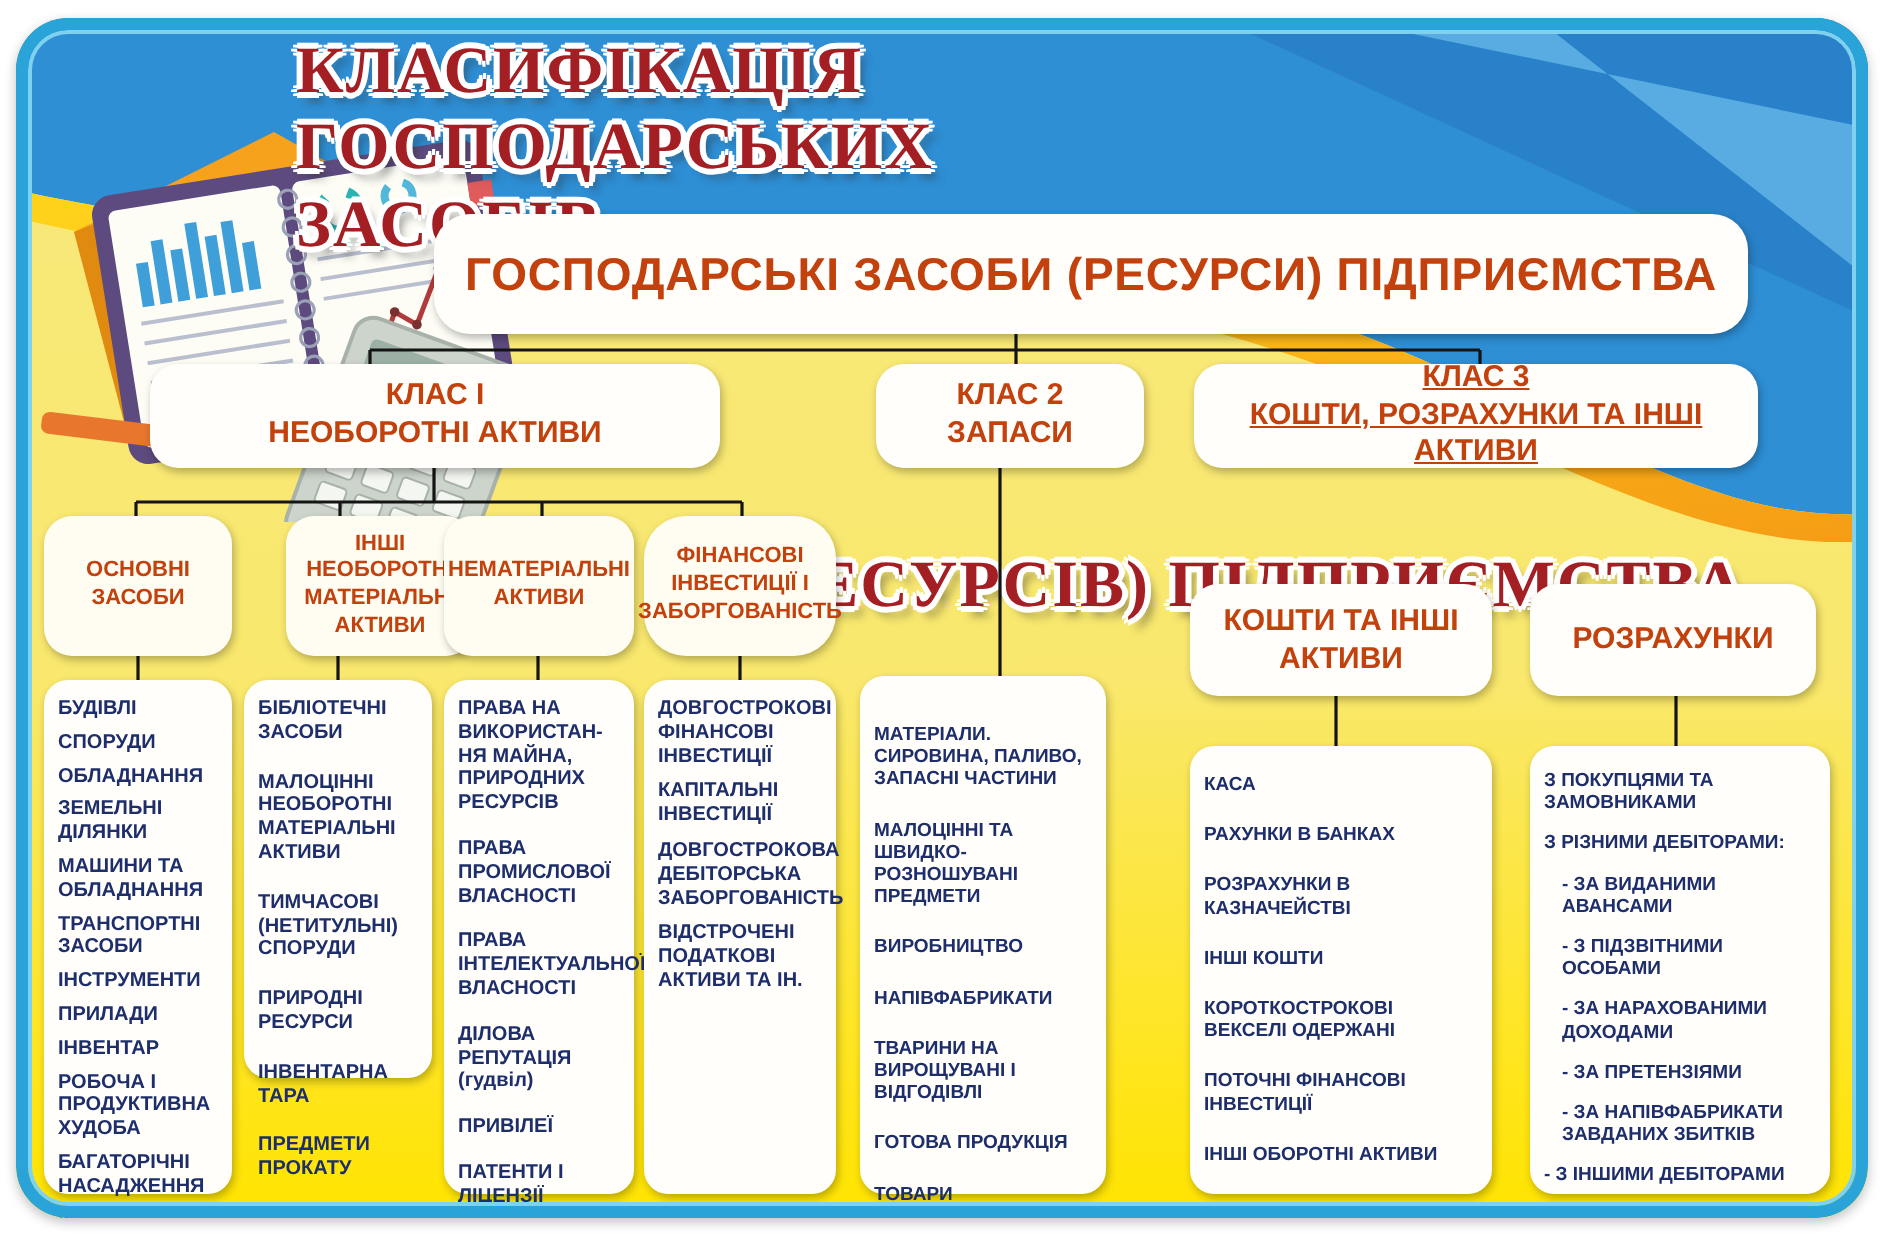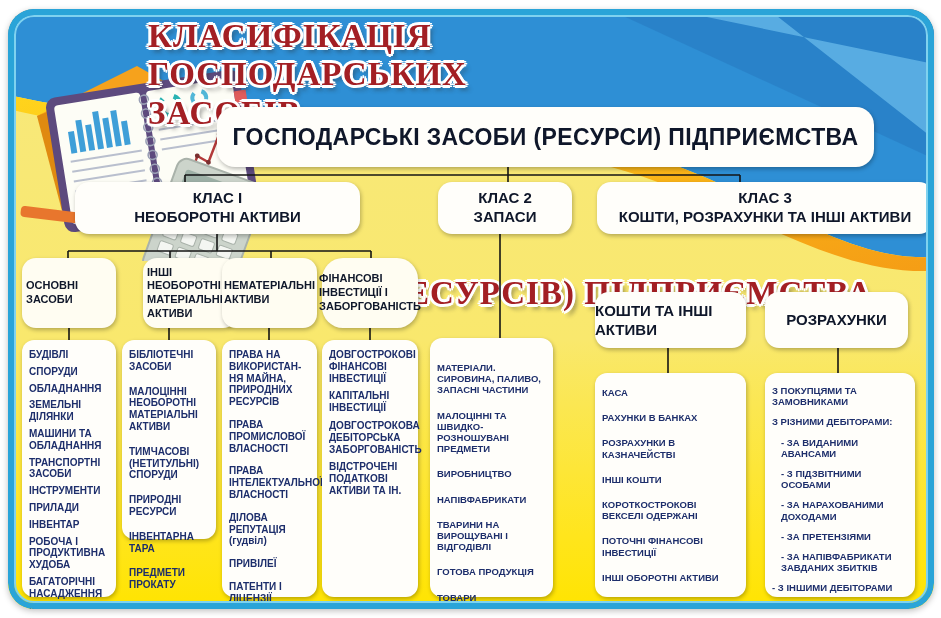--- a/index.html
+++ b/index.html
@@ -15,27 +15,27 @@
   .lines{position:absolute;left:0;top:0;z-index:4;}
 
   .title{position:absolute;left:140px;top:8px;width:780px;z-index:3;text-align:center;
          font-family:"Liberation Serif",serif;font-weight:700;color:#a31f24;
          font-size:33px;line-height:1.16;letter-spacing:1px;
          text-shadow:-2px -2px 0 #fff,2px -2px 0 #fff,-2px 2px 0 #fff,2px 2px 0 #fff,
                      0 -3px 0 #fff,0 3px 0 #fff,-3px 0 0 #fff,3px 0 0 #fff,4px 5px 4px rgba(40,40,40,.45);}
   .title .l2{padding-left:170px;}
 
   .box{position:absolute;background:#fffefa;border-radius:14px;z-index:10;
-       box-shadow:1px 2px 4px rgba(0,0,0,.28);color:#0f172a;font-weight:700;
-       display:flex;align-items:center;justify-content:center;}
+       box-shadow:1px 2px 4px rgba(0,0,0,.28);color:#c2410c;font-weight:700;
+       display:flex;align-items:center;justify-content:center;text-align:center;}
   .root{left:209px;top:98px;width:657px;height:60px;font-size:23px;letter-spacing:.4px;border-radius:18px;}
   .cls{flex-direction:column;line-height:1.25;font-size:15px;}
   .cls1{left:67px;top:173px;width:285px;height:52px;}
   .cls2{left:430px;top:173px;width:134px;height:52px;}
-  .cls3{left:589px;top:173px;width:336px;height:52px;}
+  .cls3{left:589px;top:173px;width:282px;height:52px;text-decoration:underline;}
   .sub{font-size:11px;line-height:1.25;background:#fffdf2;padding:4px;box-sizing:border-box;}
   .sb1{left:14px;top:249px;width:94px;height:70px;}
   .sb2{left:114px;top:249px;width:94px;height:70px;margin-left:21px;}
   .sb3{left:214px;top:249px;width:95px;height:70px;}
   .sb4{left:314px;top:249px;width:96px;height:70px;border-radius:21px;}
   .hd3{font-size:15px;line-height:1.3;}
   .kx{left:587px;top:283px;width:151px;height:56px;}
   .rx{left:757px;top:283px;width:143px;height:56px;}
 
   .list{position:absolute;background:#fffefa;border-radius:12px;z-index:10;

